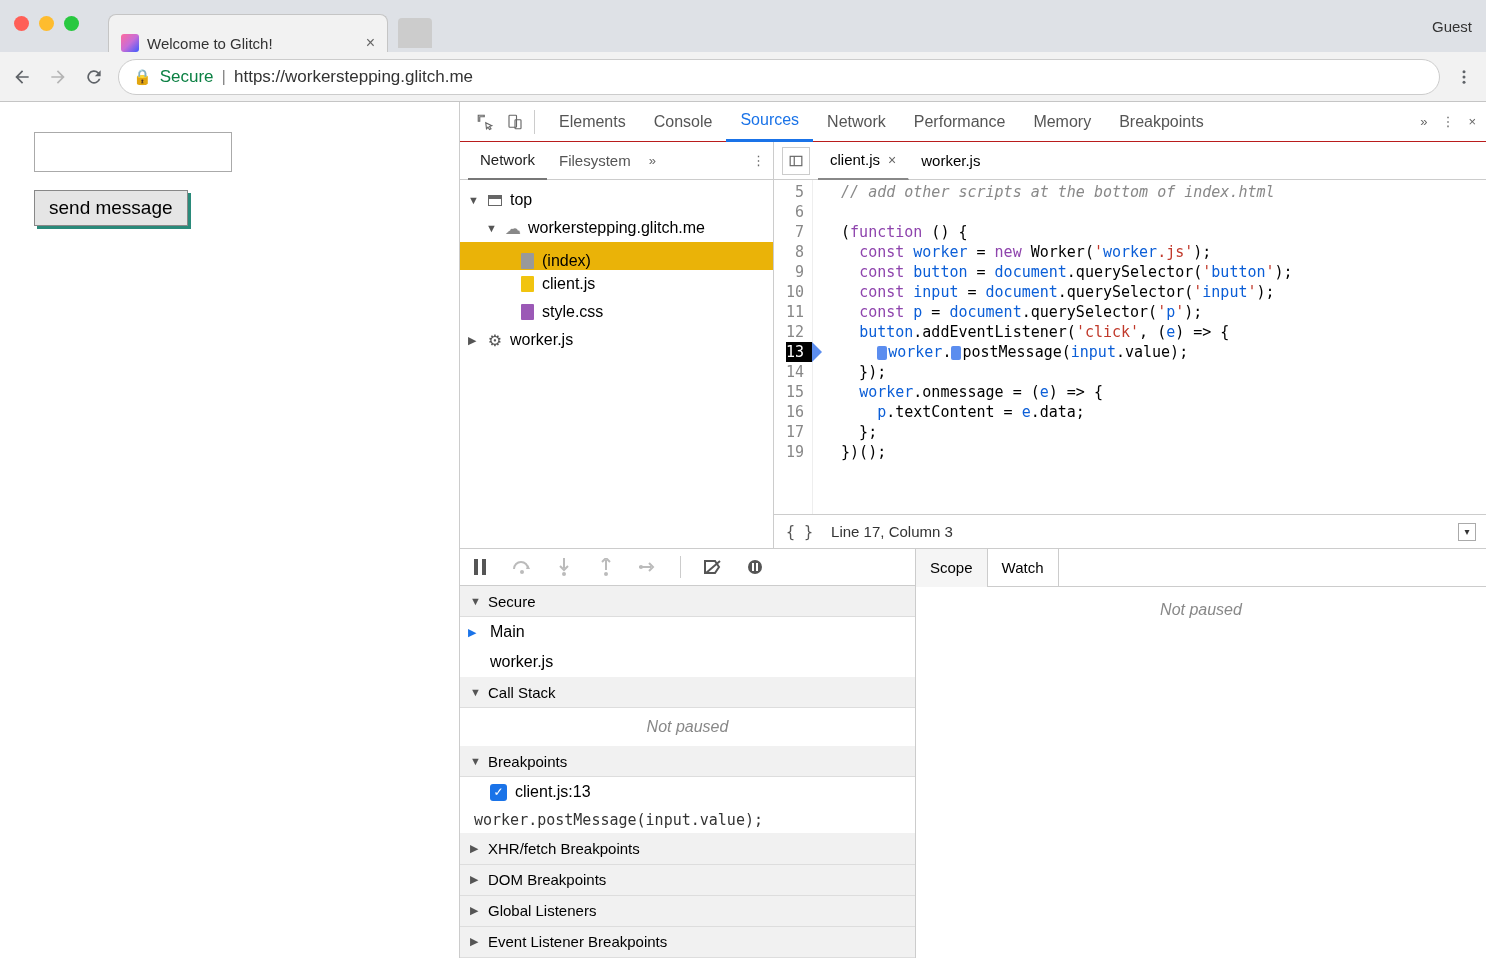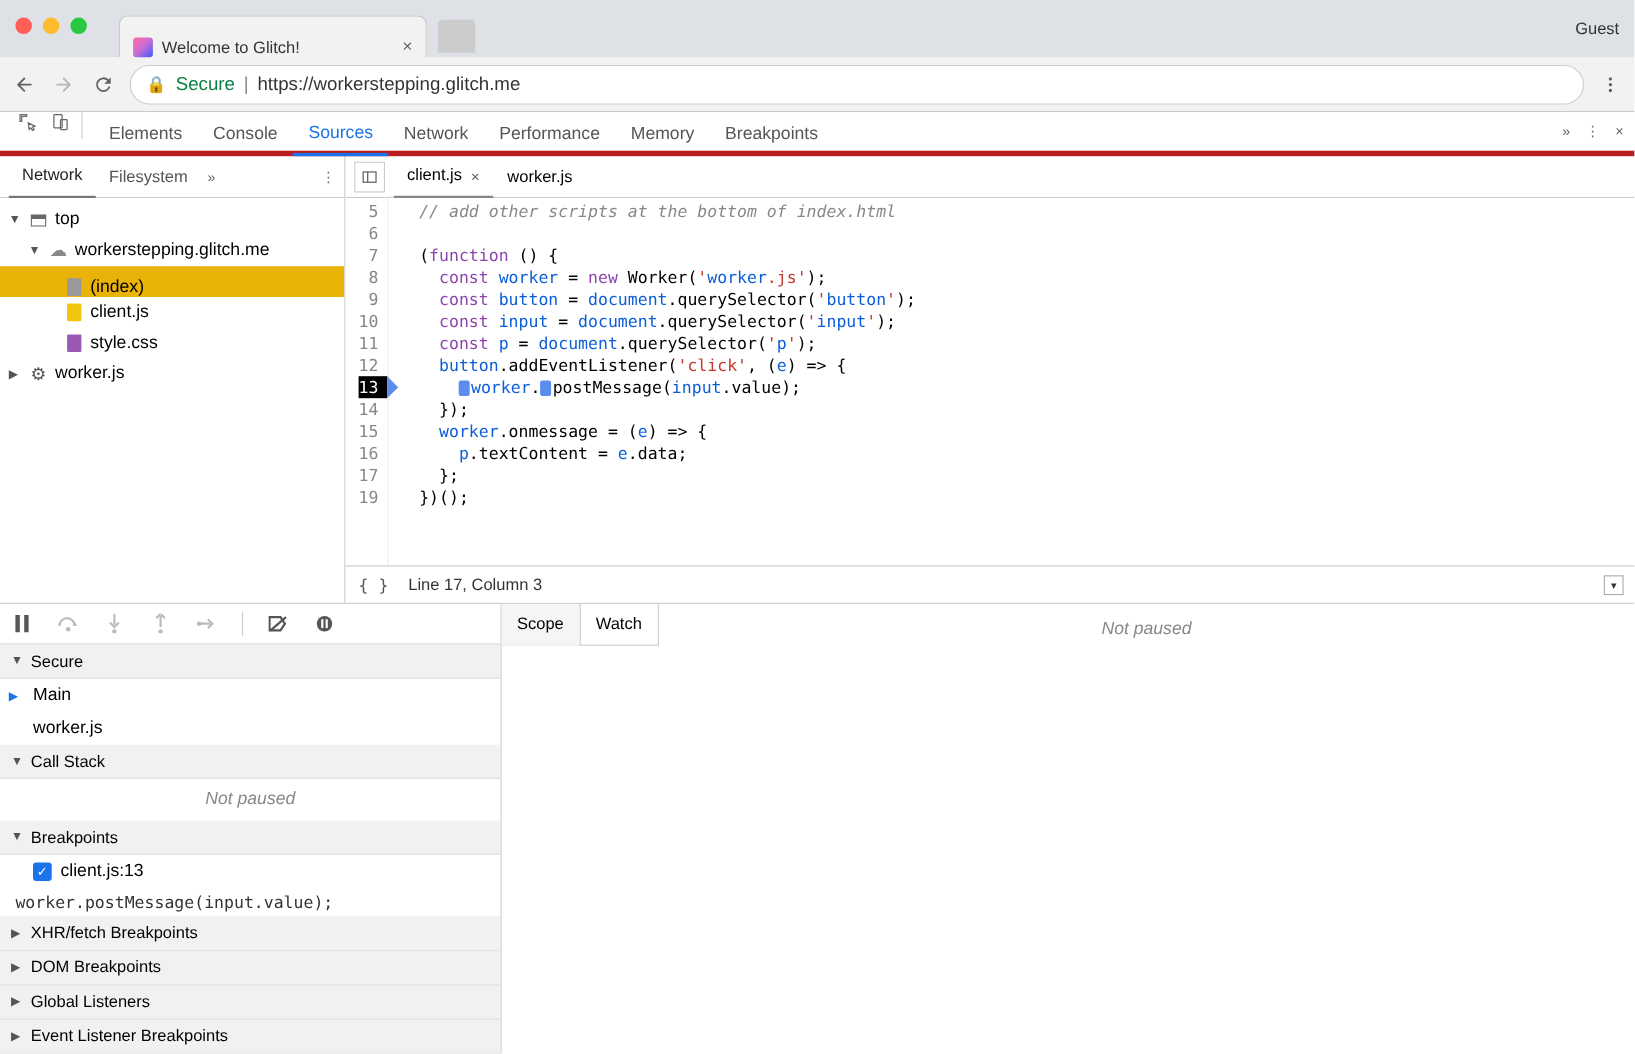--- a/index.html
+++ b/index.html
@@ -30,21 +30,21 @@
 .url-text { color: #333; }
 
 
 .main-area { display: flex; height: calc(100% - 102px); }
 .page-pane { width: 460px; border-right: 1px solid #ccc; padding: 30px 34px; }
 .page-input { width: 198px; height: 40px; border: 1px solid #aaa; padding: 4px 8px; font-size: 15px; margin-bottom: 18px; display: block; }
 .page-button { padding: 6px 14px; font-size: 19px; background: #e5e5e5; border: 1px solid #888; box-shadow: 3px 3px 0 #2a8a7a; cursor: pointer; }
 
 
 .devtools { flex: 1; display: flex; flex-direction: column; background: #fff; }
-.dt-tabbar { height: 40px; border-bottom: 5px solid #b91c1c; display: flex; padding: 0 10px; gap: 0; position: relative; }
+.dt-tabbar { height: 40px; border-bottom: 1px solid #b91c1c; display: flex; align-items: center; padding: 0 10px; gap: 0; position: relative; }
 .dt-tool-icon { width: 30px; display: flex; justify-content: center; color: #666; }
 .dt-tool-sep { width: 1px; height: 24px; background: #ccc; margin: 0 10px 0 4px; }
 .dt-tab { padding: 0 14px; height: 40px; display: flex; align-items: center; font-size: 16px; color: #555; cursor: pointer; }
 .dt-tab.active { color: #1a73e8; border-bottom: 3px solid #1a73e8; }
 .dt-tabbar-right { margin-left: auto; display: flex; gap: 14px; color: #666; align-items: center; }
 
 
 .sources-body { flex: 1; display: flex; min-height: 0; }
 .src-left { width: 314px; border-right: 1px solid #ccc; display: flex; flex-direction: column; }
 .src-left-tabs { height: 38px; border-bottom: 1px solid #ccc; display: flex; align-items: center; padding: 0 8px; position: relative; }
@@ -95,21 +95,21 @@
 .dbg-tool.disabled { color: #bbb; }
 .dbg-tool-sep { width: 1px; height: 22px; background: #ccc; }
 .dbg-section-head { height: 32px; background: #f1f1f1; border-bottom: 1px solid #ddd; display: flex; align-items: center; padding: 0 10px; gap: 6px; font-size: 15px; cursor: pointer; }
 .dbg-arrow { font-size: 11px; color: #555; width: 12px; }
 .dbg-item { padding: 6px 10px 6px 30px; font-size: 16px; display: flex; align-items: center; gap: 8px; }
 .dbg-item.active-thread::before { content: '▶'; color: #1a73e8; font-size: 11px; position: absolute; margin-left: -22px; }
 .dbg-notpaused { padding: 10px; text-align: center; color: #888; font-style: italic; font-size: 16px; }
 .bp-check { width: 17px; height: 17px; background: #1a73e8; border-radius: 3px; display: inline-flex; align-items: center; justify-content: center; color: #fff; font-size: 12px; }
 .bp-code { padding: 4px 14px; font-family: Menlo, monospace; font-size: 15px; color: #333; }
 
-.dbg-right { flex: 1; display: flex; flex-direction: row; }
+.dbg-right { flex: 1; display: flex; flex-direction: column; }
 .dbg-right-tabs { height: 38px; border-bottom: 1px solid #ccc; display: flex; align-items: center; }
 .dbg-rtab { padding: 0 14px; height: 38px; display: flex; align-items: center; font-size: 15px; cursor: pointer; border-right: 1px solid #ccc; }
 .dbg-rtab.active { background: #f5f5f5; }
 .dbg-right-body { flex: 1; padding: 14px; text-align: center; color: #888; font-style: italic; font-size: 16px; }
 
 svg { display: block; }
 </style>
 </head>
 <body>
 
@@ -154,20 +154,24 @@
       <svg width="18" height="18" viewBox="0 0 24 24">
         <circle cx="12" cy="5" r="2" fill="currentColor"></circle>
         <circle cx="12" cy="12" r="2" fill="currentColor"></circle>
         <circle cx="12" cy="19" r="2" fill="currentColor"></circle>
       </svg>
     </div>
 </div>
 
 <div class="main-area">
 
+  <div class="page-pane">
+    <input class="page-input" type="text" value="" style="">
+    <button class="page-button">send message</button>
+  </div>
 
   <div class="devtools">
     <div class="dt-tabbar">
       <div class="dt-tool-icon">
           <svg width="18" height="18" viewBox="0 0 24 24">
             <path d="M3 3h8v2H5v6H3V3zm10 10l8 4-3 1 2 3-2 1-2-3-2 2-1-8z" fill="none" stroke="currentColor" stroke-width="1.5"></path>
           </svg>
         </div>
       <div class="dt-tool-icon">
           <svg width="18" height="18" viewBox="0 0 24 24">

